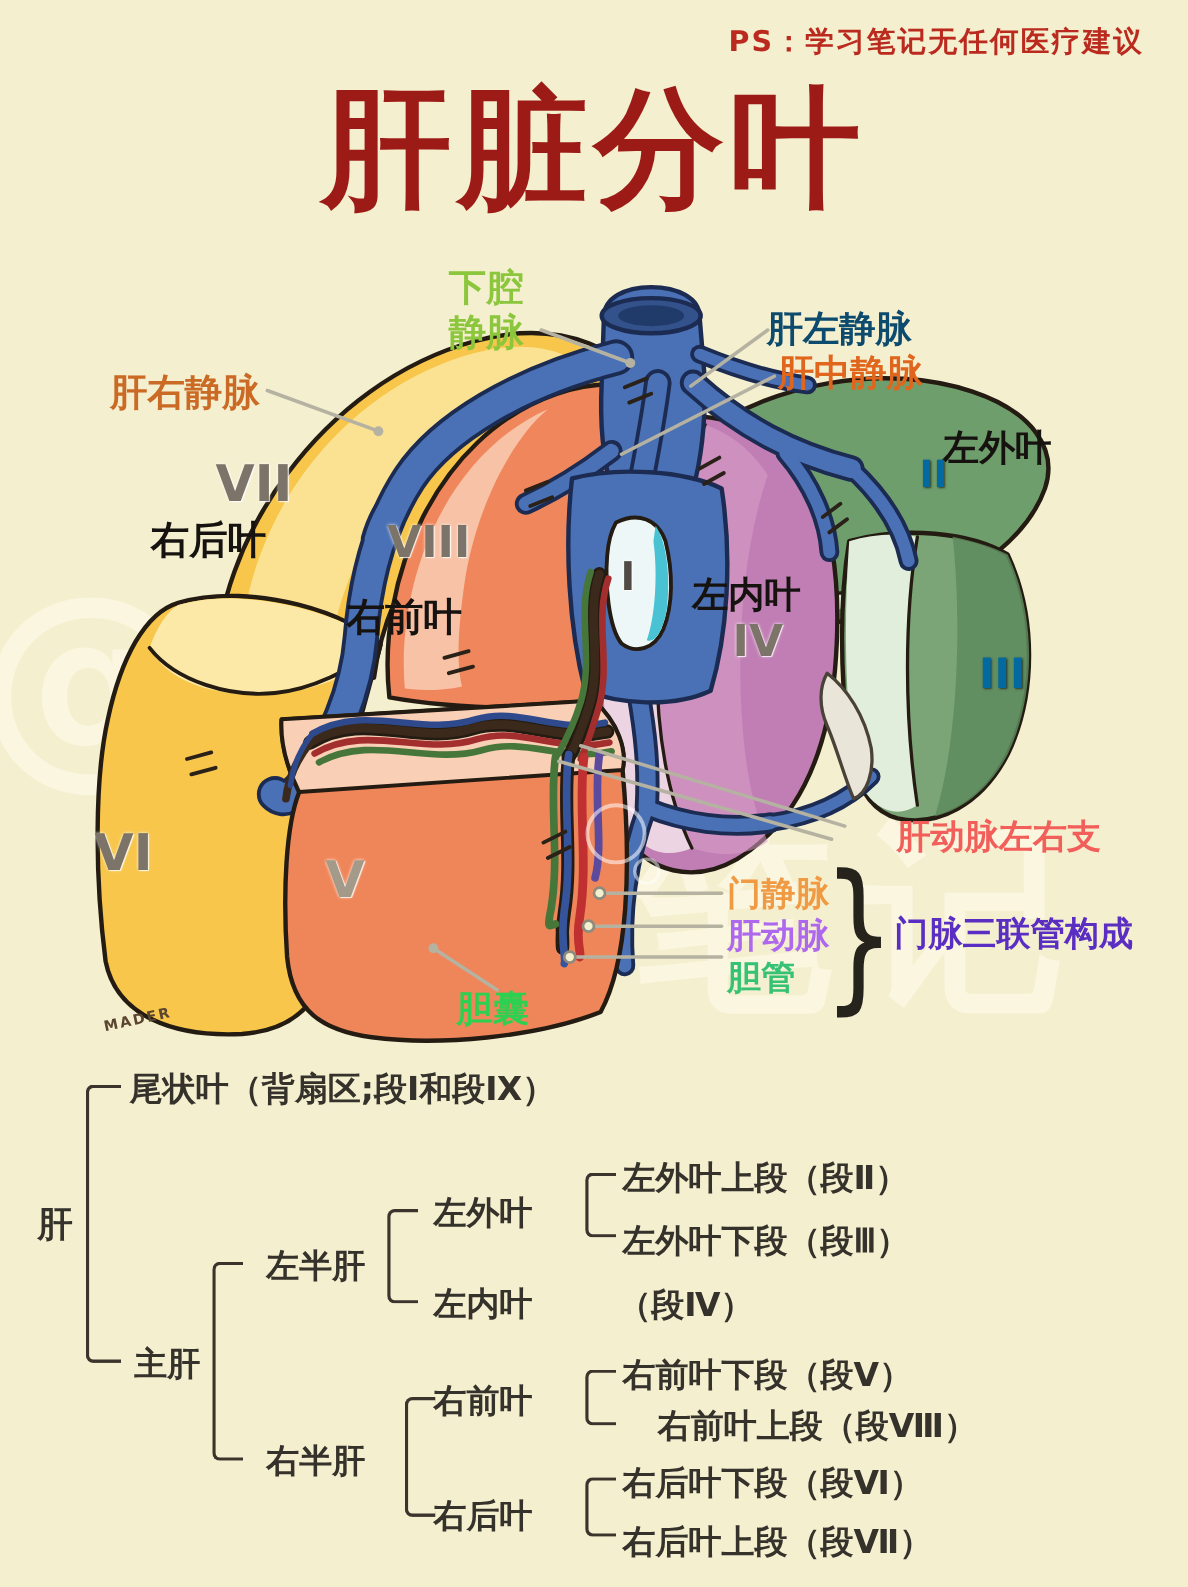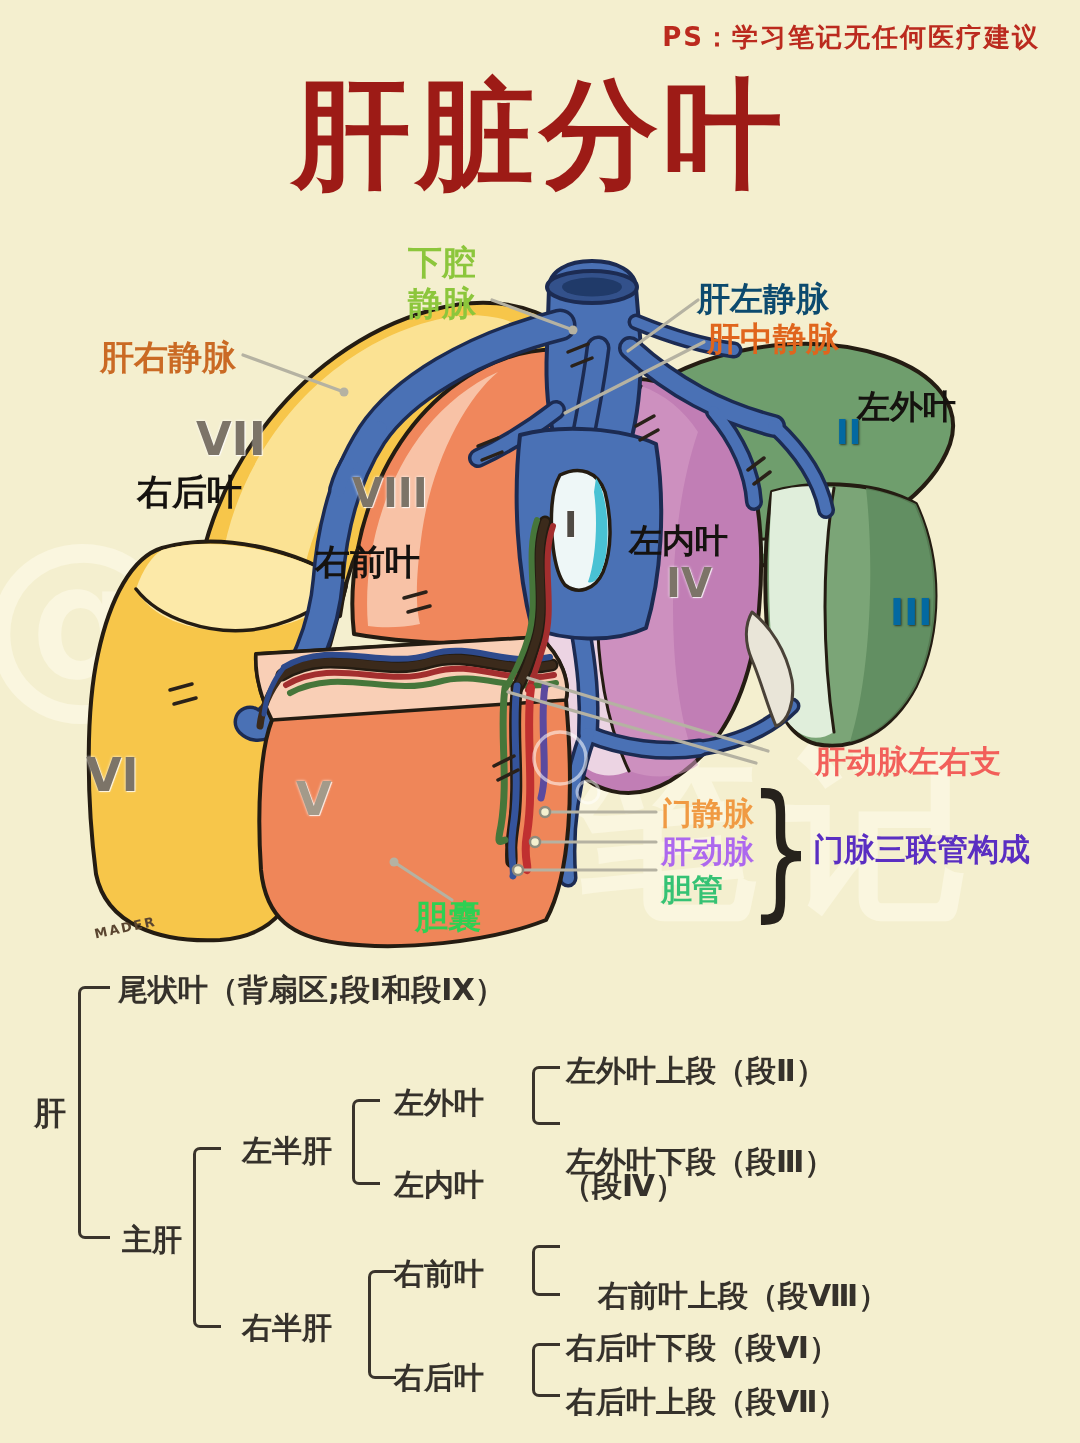--- a/index.html
+++ b/index.html
@@ -214,19 +214,20 @@
   <div class="tnode" style="left:34px; top:1092px; font-size:32px;">肝</div>
   <div class="tnode" style="left:118px; top:970px;">尾状叶（背扇区;段Ⅰ和段Ⅸ）</div>
   <div class="tnode" style="left:122px; top:1220px;">主肝</div>
   <div class="tnode" style="left:242px; top:1131px;">左半肝</div>
   <div class="tnode" style="left:242px; top:1308px;">右半肝</div>
   <div class="tnode" style="left:394px; top:1083px;">左外叶</div>
   <div class="tnode" style="left:394px; top:1165px;">左内叶</div>
   <div class="tnode" style="left:394px; top:1254px;">右前叶</div>
   <div class="tnode" style="left:394px; top:1358px;">右后叶</div>
   <div class="tnode" style="left:566px; top:1051px;">左外叶上段（段Ⅱ）</div>
-  <div class="tnode" style="left:566px; top:1142px;">左外叶下段（段Ⅲ）</div>
+  <div class="tnode" style="left:566px; top:1108px;font-family:Liberation Serif, serif;">左外叶下段（段Ⅲ）</div>
   <div class="tnode" style="left:562px; top:1166px;">（段Ⅳ）</div>
+  <div class="tnode" style="left:566px; top:1230px;">右前叶下段（段Ⅴ）</div>
   <div class="tnode" style="left:598px; top:1276px;">右前叶上段（段Ⅷ）</div>
   <div class="tnode" style="left:566px; top:1328px;">右后叶下段（段Ⅵ）</div>
   <div class="tnode" style="left:566px; top:1382px;">右后叶上段（段Ⅶ）</div>
 
 </div>
 
 </body></html>

